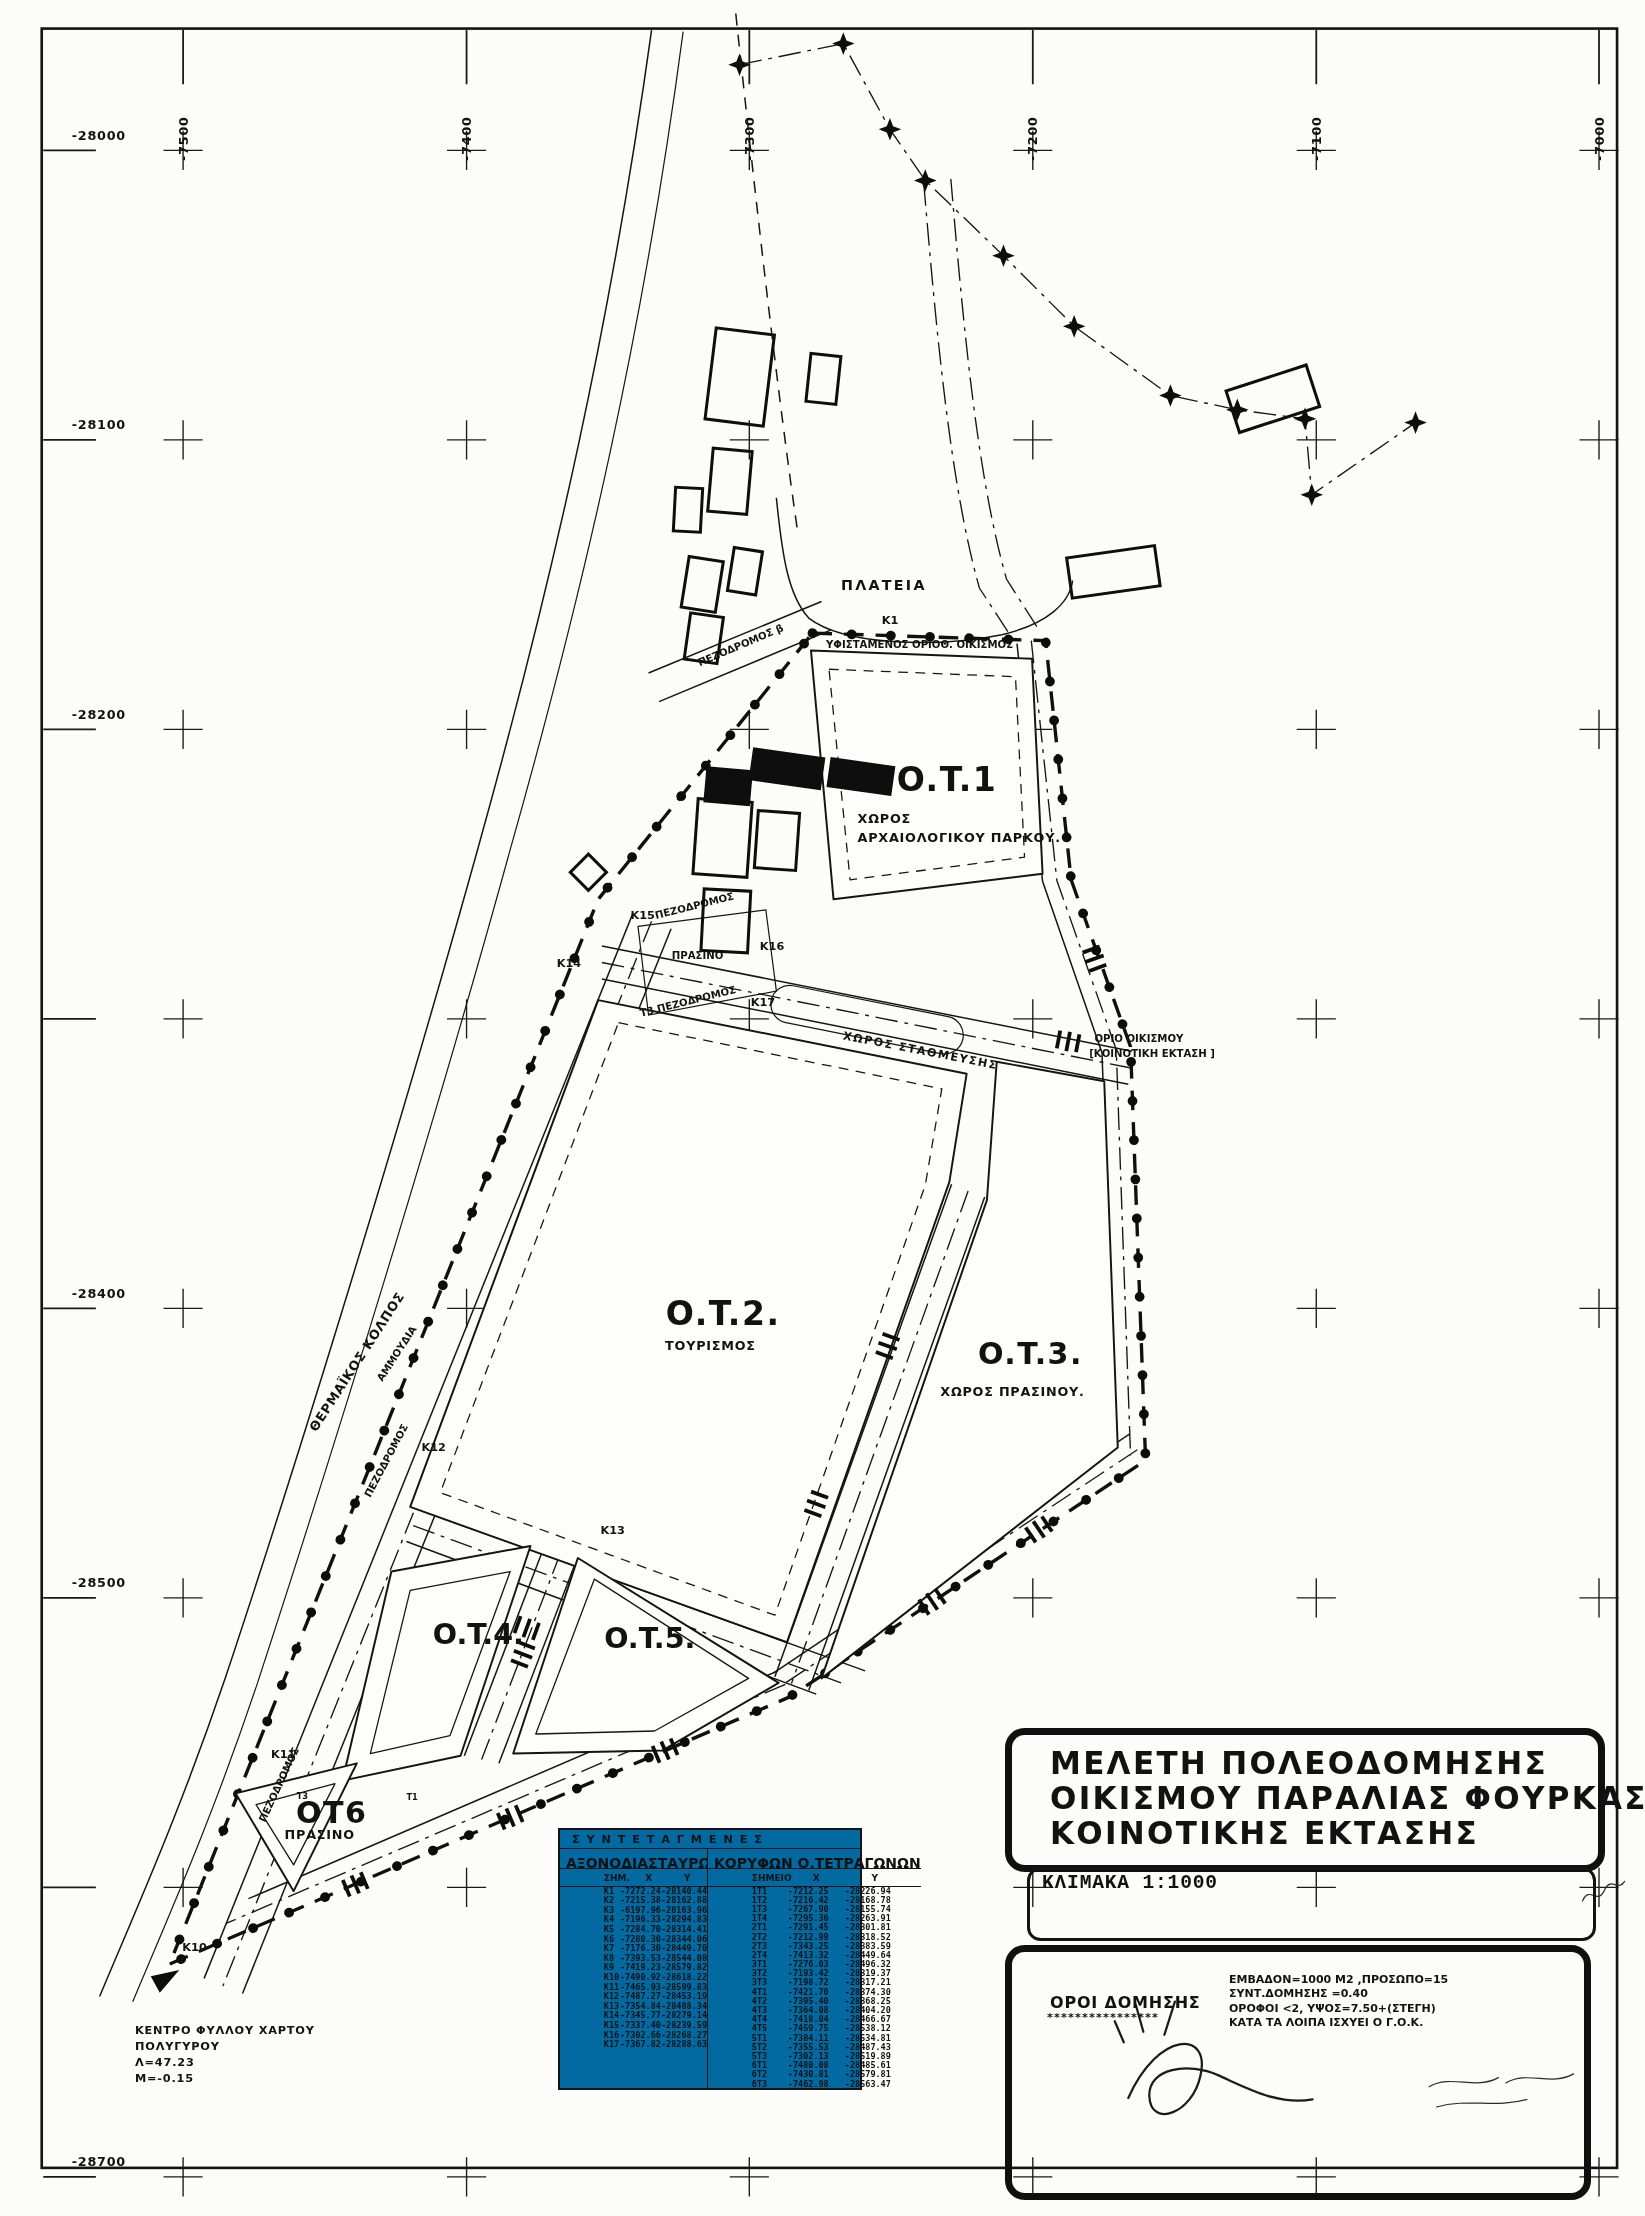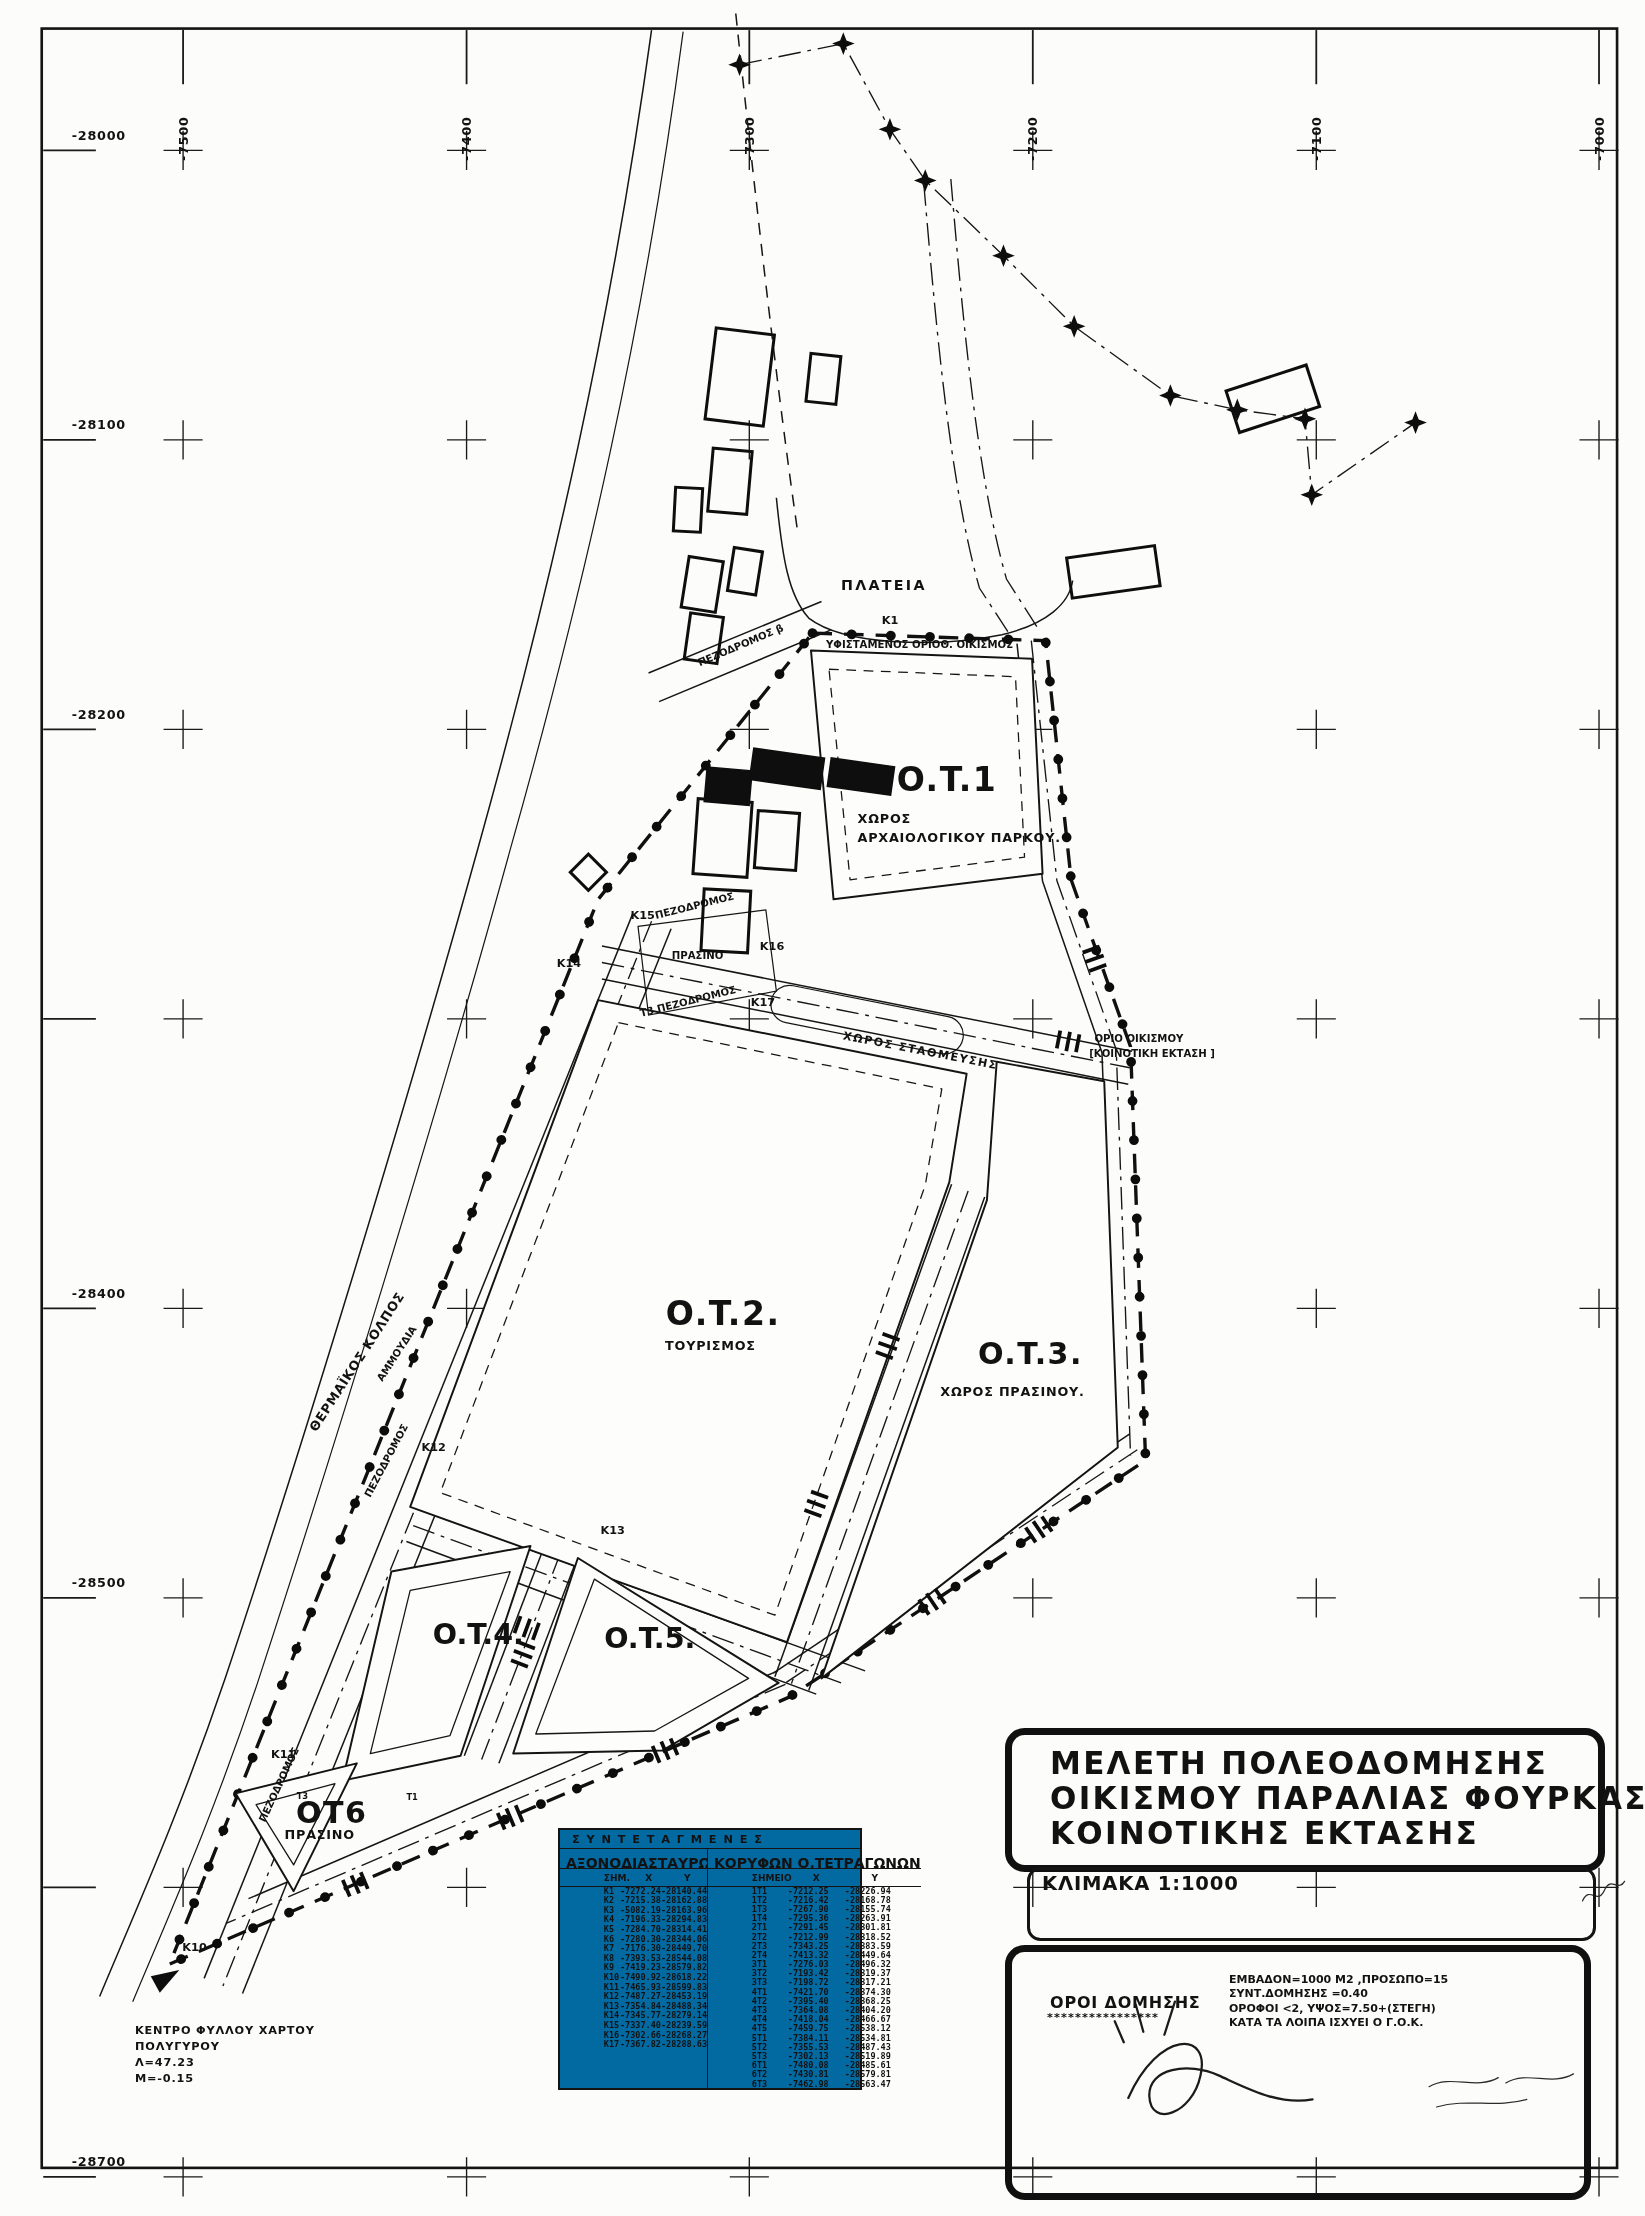--- a/index.html
+++ b/index.html
@@ -30,21 +30,21 @@
   .m-big2{font-size:40px;font-weight:700;letter-spacing:2px;}
   .m-med{font-size:17px;font-weight:700;letter-spacing:1px;}
   .m-small{font-size:13.5px;font-weight:700;}
   .m-pt{font-size:15px;font-weight:700;}
   .m-pt2{font-size:11px;font-weight:700;}
 
   
   .hbox{position:absolute;background:transparent;border-radius:19.6px;}
   #title-box{left:1005px;top:1728px;width:548px;height:119px;border:7.5px solid #101010;padding:10.5px 0 0 38px;}
   #title-box .tl{font-size:31px;font-weight:700;letter-spacing:2.3px;line-height:35px;white-space:nowrap;}
-  #scale-box{left:1027px;top:1867px;width:543px;height:65px;border:3px solid #141414;border-radius:13.5px;padding:3px 7.5px 0 12px;}
+  #scale-box{left:1027px;top:1867px;width:543px;height:65px;border:3px solid #141414;border-radius:13.5px;padding:3px 7.5px 0 12px;font-family:Liberation Mono, monospace;}
   #scale-box .sc{font-size:19.6px;font-weight:700;letter-spacing:0.8px;line-height:21px;}
   #scale-box .row{display:flex;align-items:flex-start;}
   #scale-box .mel{font-size:18px;font-weight:700;width:147px;}
   #scale-box .cons{font-size:9.4px;font-weight:700;line-height:12px;padding-top:3px;white-space:nowrap;}
   #terms-box{left:1005px;top:1945px;width:572px;height:241px;border:7.5px solid #101010;}
   #terms-box .lbl{position:absolute;left:38px;top:41px;font-size:16px;font-weight:700;letter-spacing:0.8px;}
   #terms-box .ast{position:absolute;left:35px;top:59px;font-size:11.3px;font-weight:700;letter-spacing:1.1px;}
   #terms-box .lines{position:absolute;left:217px;top:21px;font-size:11px;font-weight:700;line-height:14.3px;white-space:nowrap;}
 
   
@@ -358,21 +358,21 @@
           </div>
 
           <div class="ct-row">
             <span class="c-id">Κ2</span>
             <span class="c-x">-7215.38</span>
             <span class="c-y">-28162.88</span>
           </div>
 
           <div class="ct-row">
             <span class="c-id">Κ3</span>
-            <span class="c-x">-5082.19</span>
+            <span class="c-x">-6197.96</span>
             <span class="c-y">-28163.96</span>
           </div>
 
           <div class="ct-row">
             <span class="c-id">Κ4</span>
             <span class="c-x">-7196.33</span>
             <span class="c-y">-28294.83</span>
           </div>
 
           <div class="ct-row">

